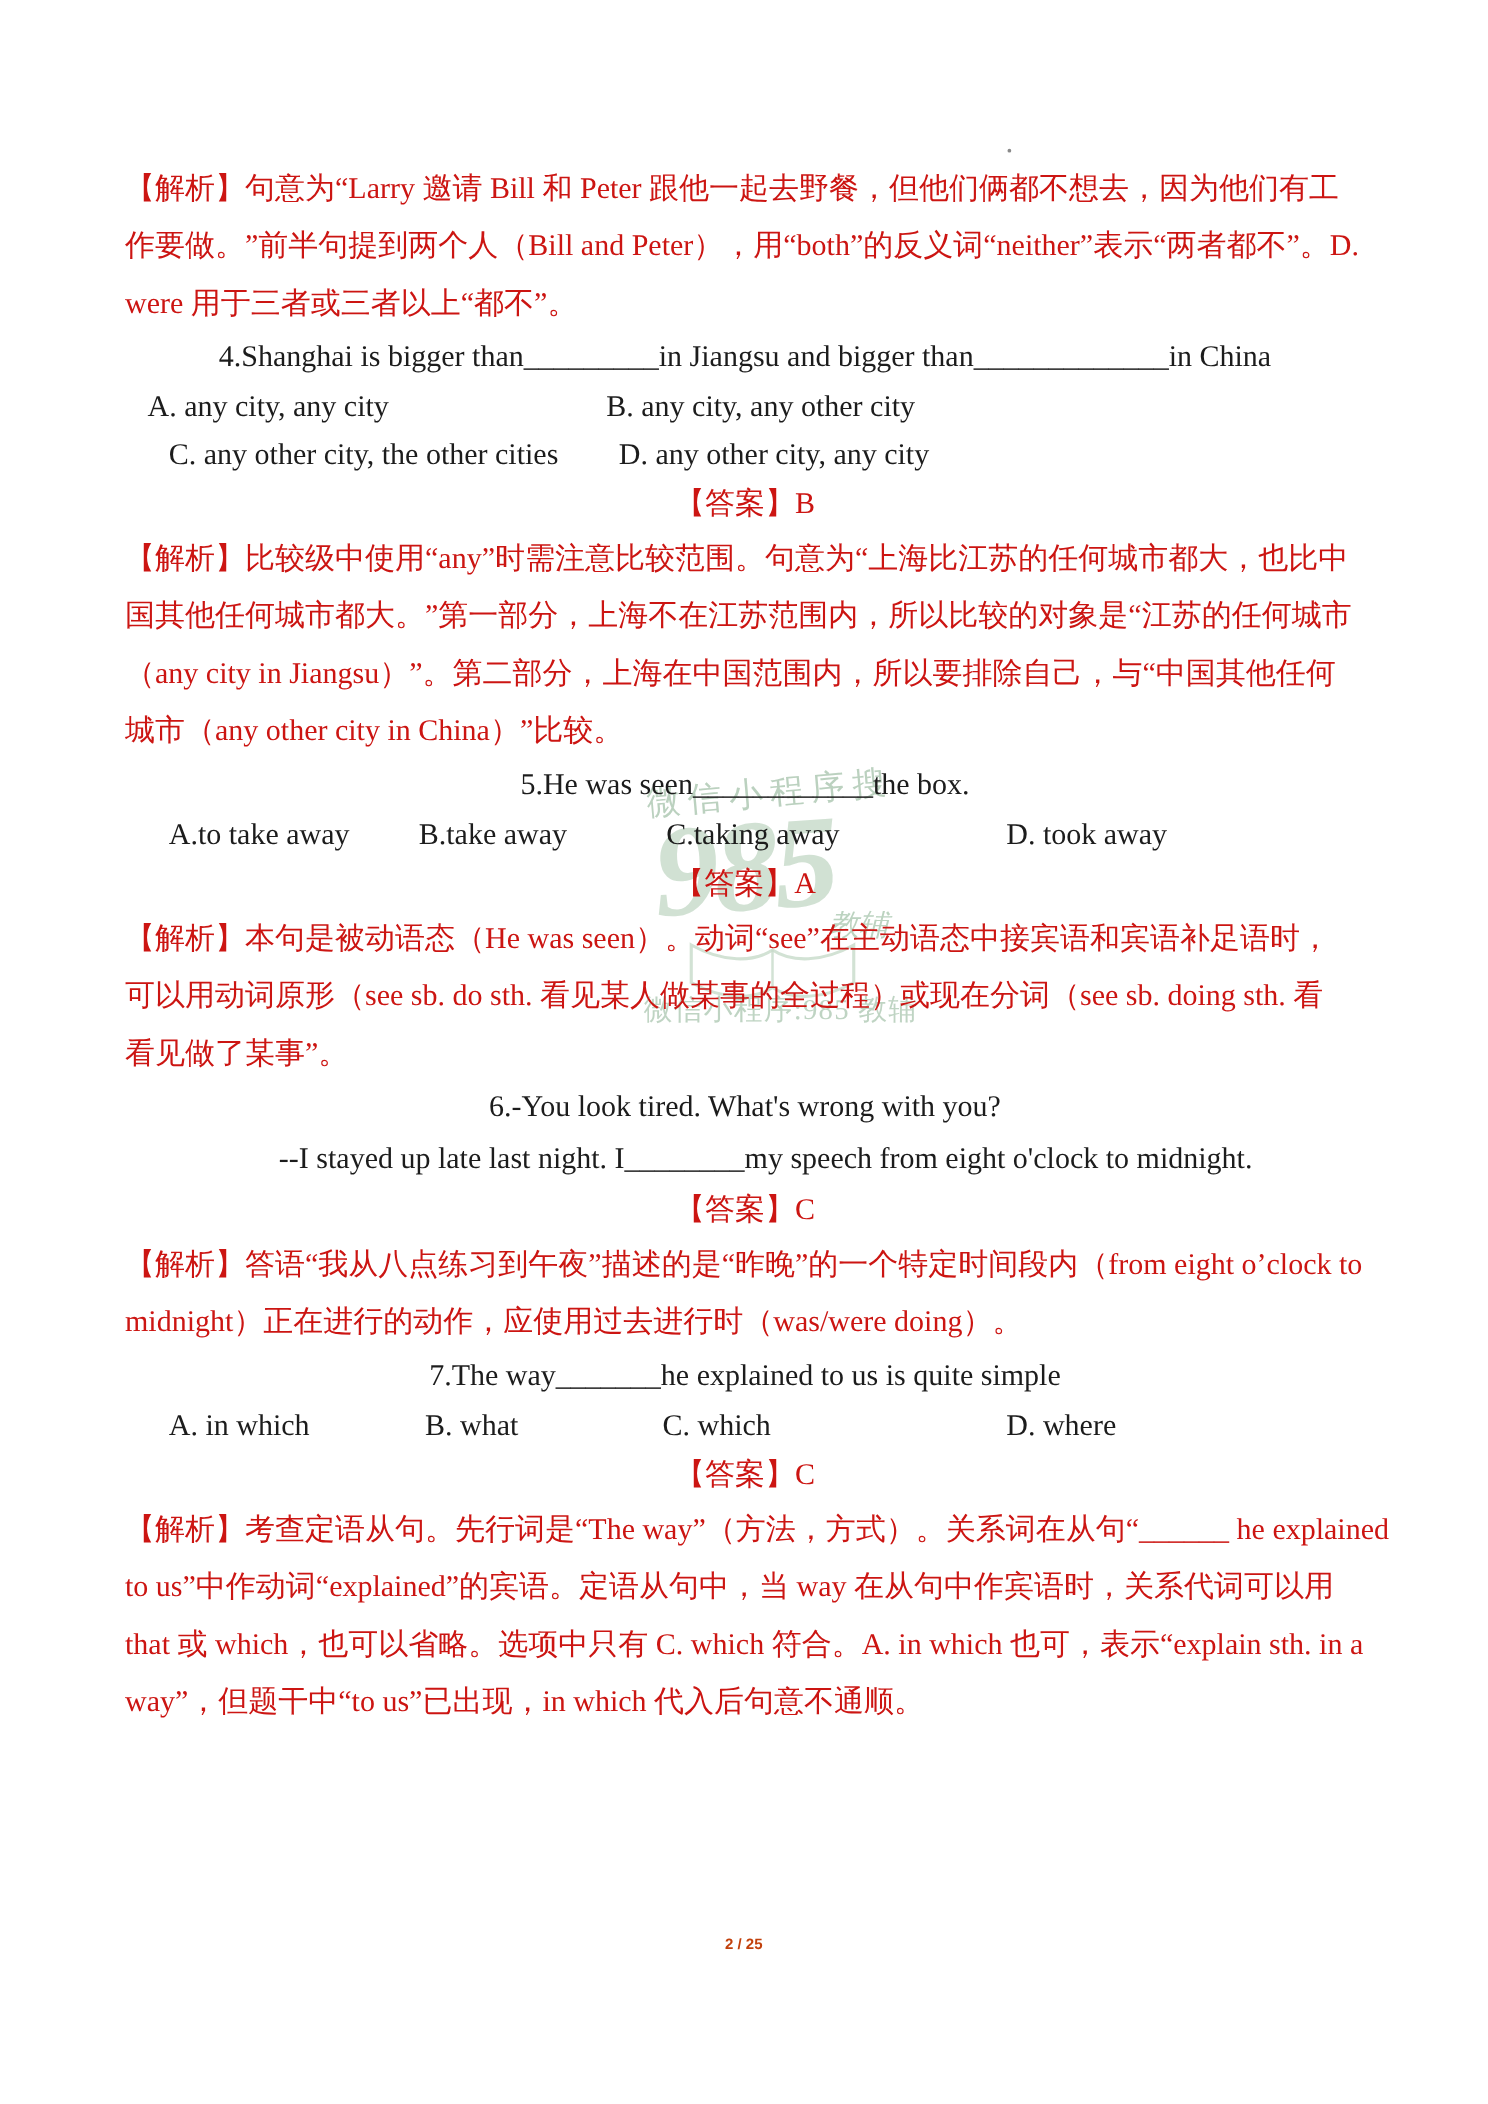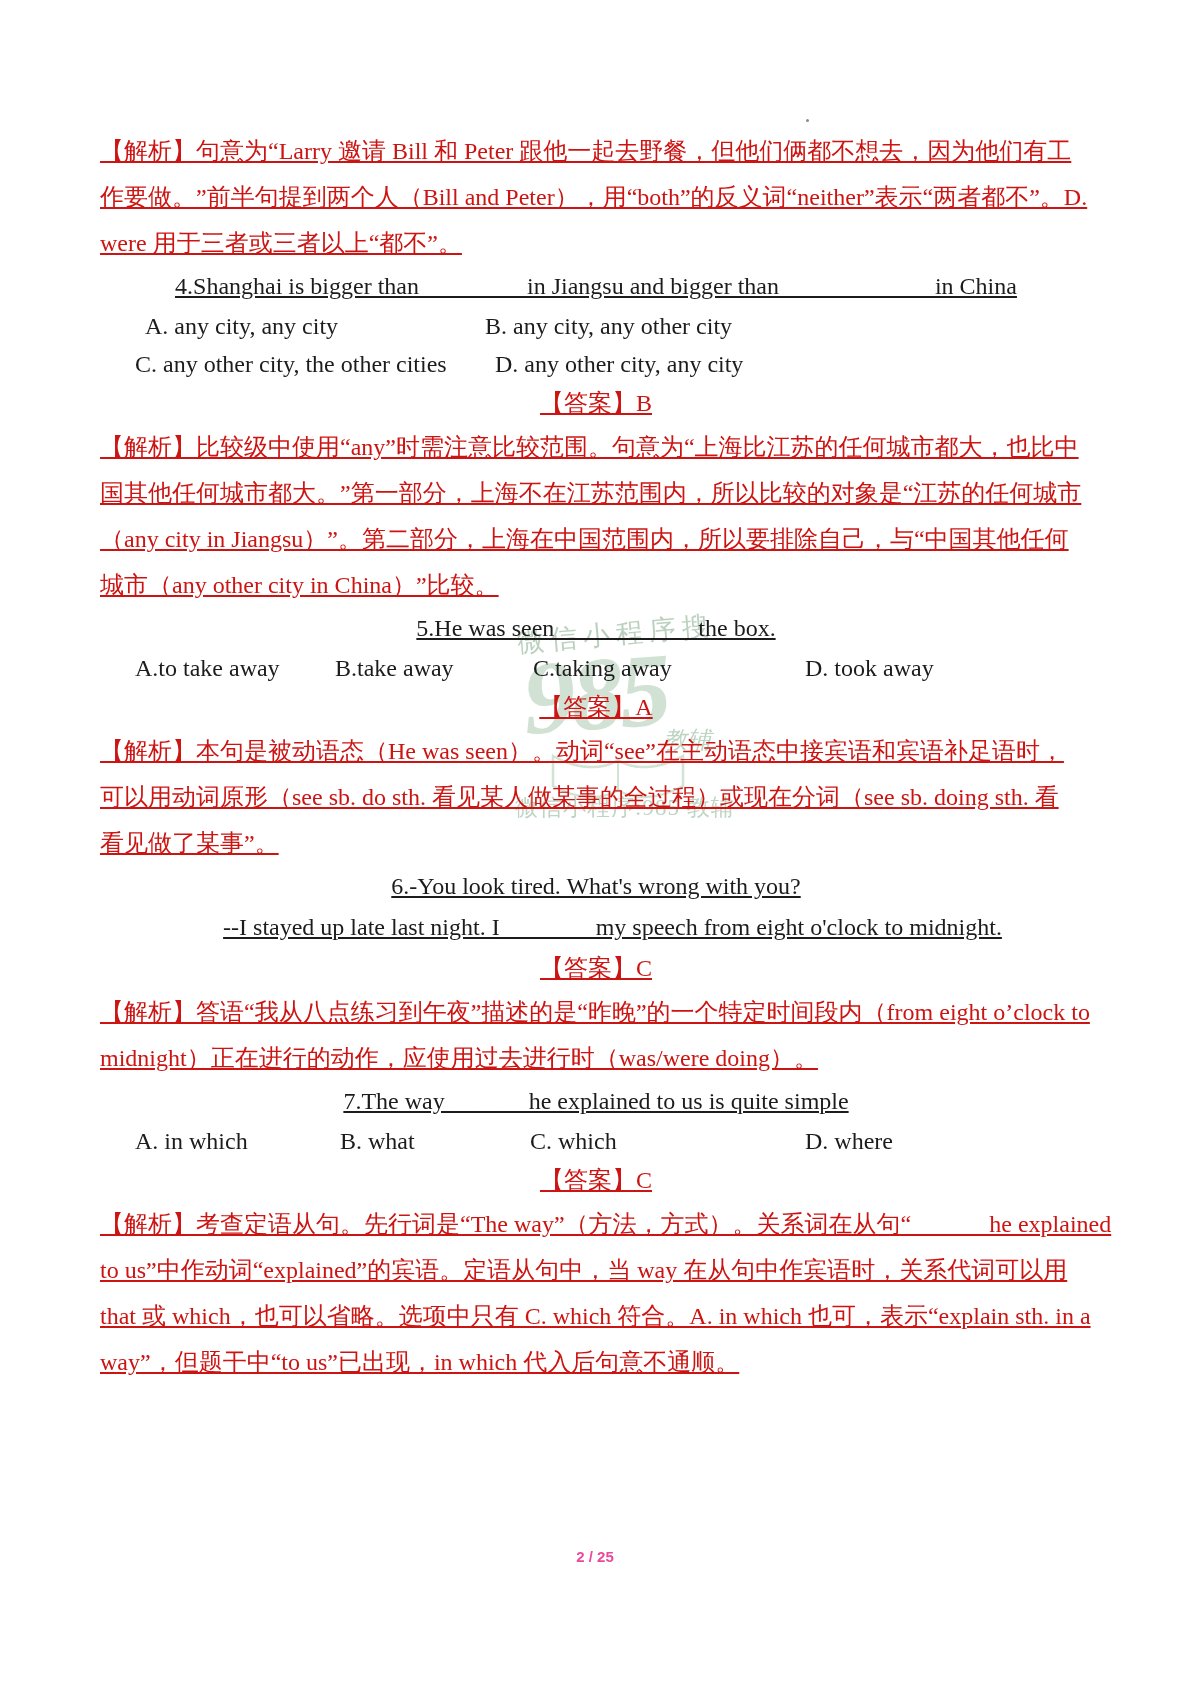--- a/index.html
+++ b/index.html
@@ -10,41 +10,41 @@
     overflow:hidden;
     font-family:"Liberation Serif","DejaVu Serif",serif;
   }
   .content{
     position:absolute;left:100px;top:128px;width:992px;
     z-index:2;
     font-size:24px;
     color:#1c1c1c;
   }
   .block{position:relative;}
-  .line{height:46px;line-height:46px;white-space:nowrap;text-decoration:underline;}
+  .line{height:46px;line-height:46px;white-space:nowrap;}
   .question .line,.answer .line{height:41px;line-height:41px;text-align:center;}
   .options{height:38px;}
   .opt{position:absolute;top:0;height:38px;line-height:38px;white-space:nowrap;}
   .red{color:#cc1512;}
   .black{color:#1c1c1c;}
   .indent .line{padding-left:33px;}
-  .q4a .opt:nth-child(1){left:45px}.q4a .opt:nth-child(2){left:385px}
+  .q4a .opt:nth-child(1){left:18px}.q4a .opt:nth-child(2){left:385px}
   .q4b .opt:nth-child(1){left:35px}.q4b .opt:nth-child(2){left:395px}
   .q5 .opt:nth-child(1){left:35px}.q5 .opt:nth-child(2){left:235px}
   .q5 .opt:nth-child(3){left:433px}.q5 .opt:nth-child(4){left:705px}
   .q6 .opt:nth-child(1){left:35px}.q6 .opt:nth-child(2){left:240px}
   .q6 .opt:nth-child(3){left:468px}.q6 .opt:nth-child(4){left:705px}
   .q7 .opt:nth-child(1){left:35px}.q7 .opt:nth-child(2){left:240px}
   .q7 .opt:nth-child(3){left:430px}.q7 .opt:nth-child(4){left:705px}
 
   .footer{
     position:absolute;left:0;right:0;top:1548px;
     text-align:center;z-index:2;
     font-family:"Liberation Sans","DejaVu Sans",sans-serif;
-    font-size:15px;font-weight:bold;color:#ec4899;
+    font-size:12px;font-weight:bold;color:#c2410c;
   }
   .stray-dot{
     position:absolute;left:806px;top:119px;width:3px;height:3px;
     background:#8a8a8a;border-radius:50%;z-index:2;
   }
 
   
   .watermark{
     position:absolute;left:455px;top:606px;width:340px;height:240px;
     z-index:1;pointer-events:none;

